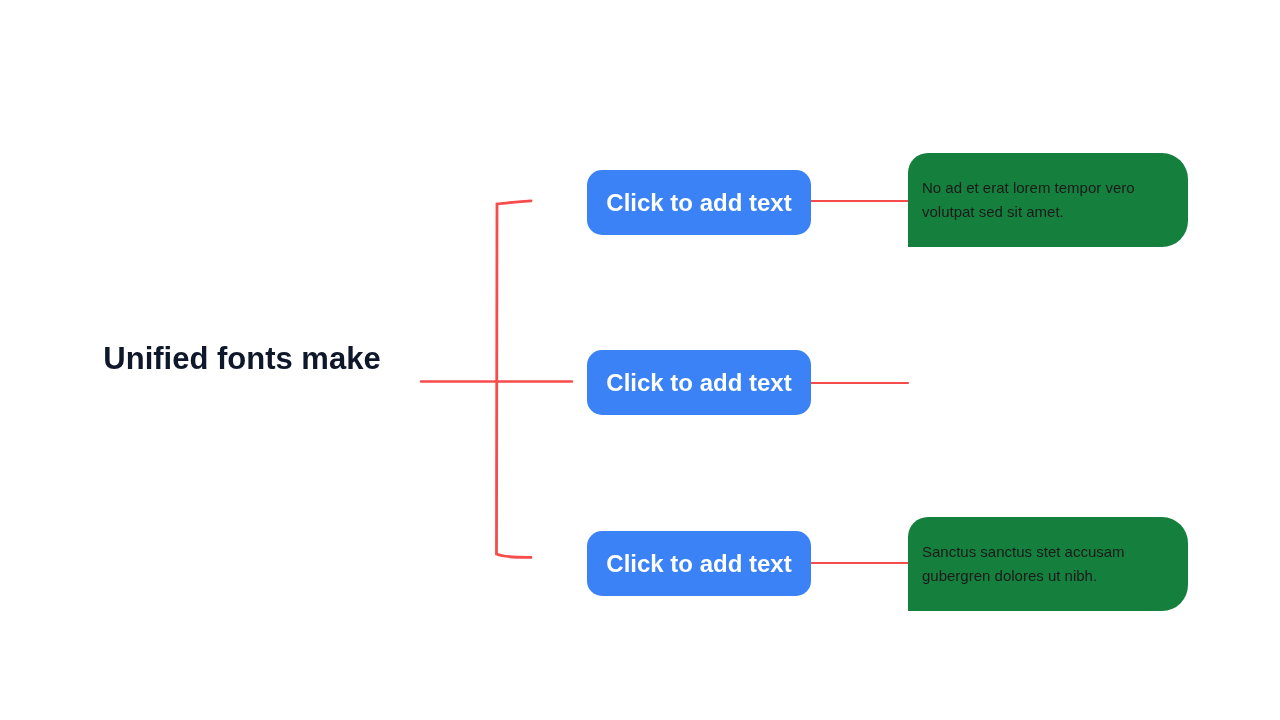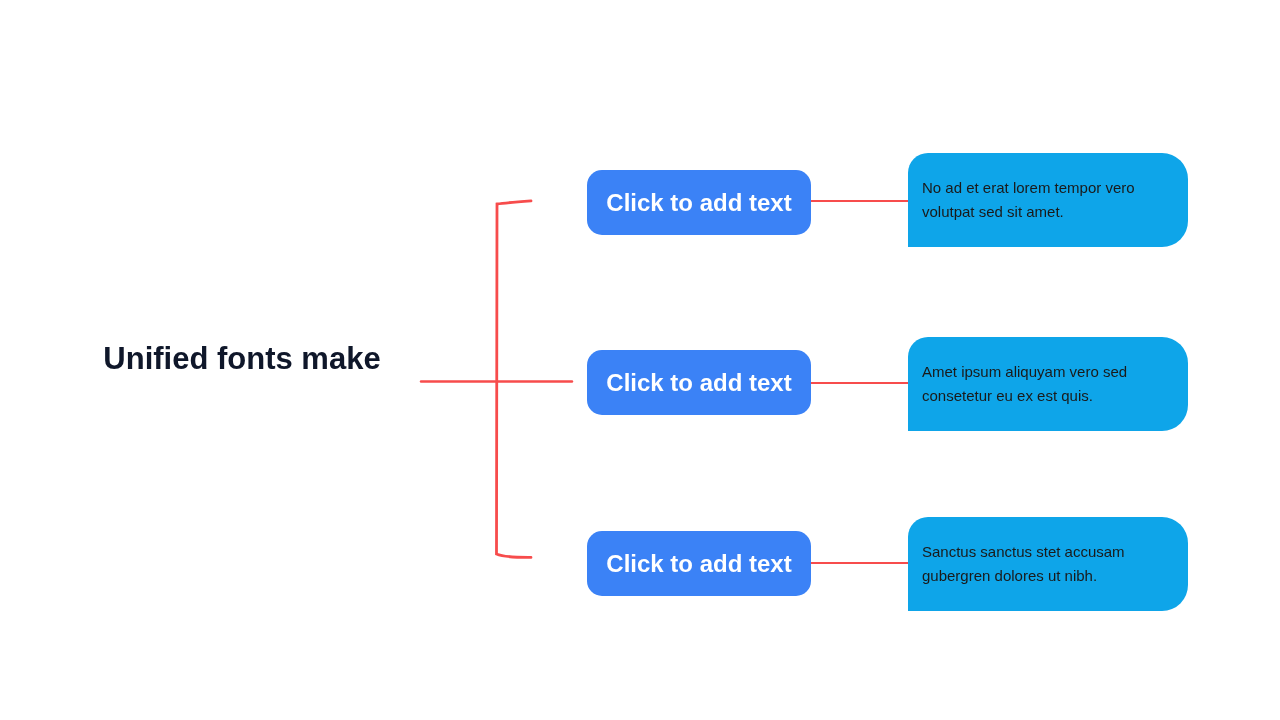--- a/index.html
+++ b/index.html
@@ -52,21 +52,21 @@
     white-space: nowrap;
   }
   .node-button.r1 { top: 170px; }
   .node-button.r2 { top: 350px; }
   .node-button.r3 { top: 531px; }
   .note {
     position: absolute;
     left: 908px;
     width: 280px;
     height: 94px;
-    background: #0ea5e9;
+    background: #15803d;
     border-radius: 20px 26px 26px 0;
     display: flex;
     align-items: center;
     box-sizing: border-box;
     padding: 0 18px 0 14px;
     cursor: text;
   }
   .note.r1 { top: 153px; }
   .note.r2 { top: 337px; }
   .note.r3 { top: 517px; justify-content: flex-end; }
@@ -96,22 +96,19 @@
   <h1 class="title">
     <span>Unified fonts make</span><br>
   </h1>
 
   <div class="node-button r1">Click to add text</div>
   <div class="note r1">
     <p>No ad et erat lorem tempor vero volutpat sed sit amet.</p>
   </div>
 
   <div class="node-button r2">Click to add text</div>
-  <div class="note r2">
-    <p>Amet ipsum aliquyam vero sed consetetur eu ex est quis.</p>
-  </div>
 
   <div class="node-button r3">Click to add text</div>
   <div class="note r3">
     <p>Sanctus sanctus stet accusam gubergren dolores ut nibh.</p>
   </div>
 
 </div>
 
 </body></html>

